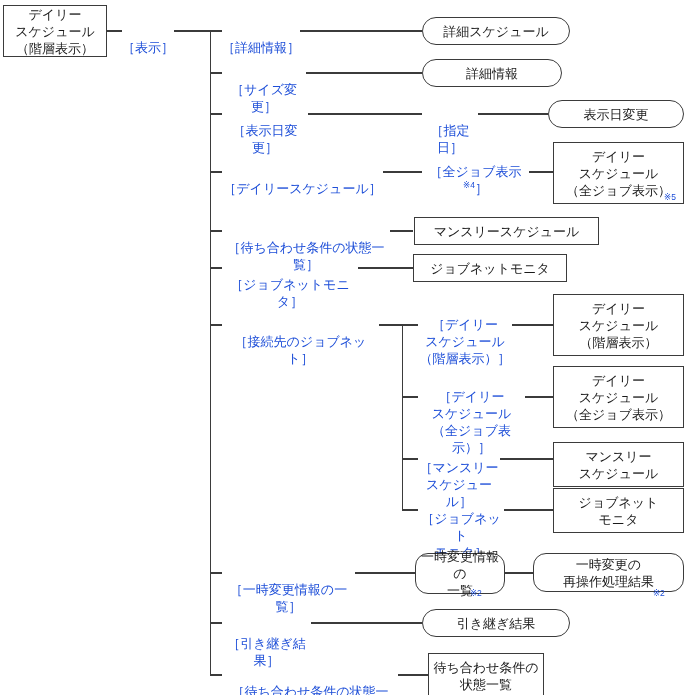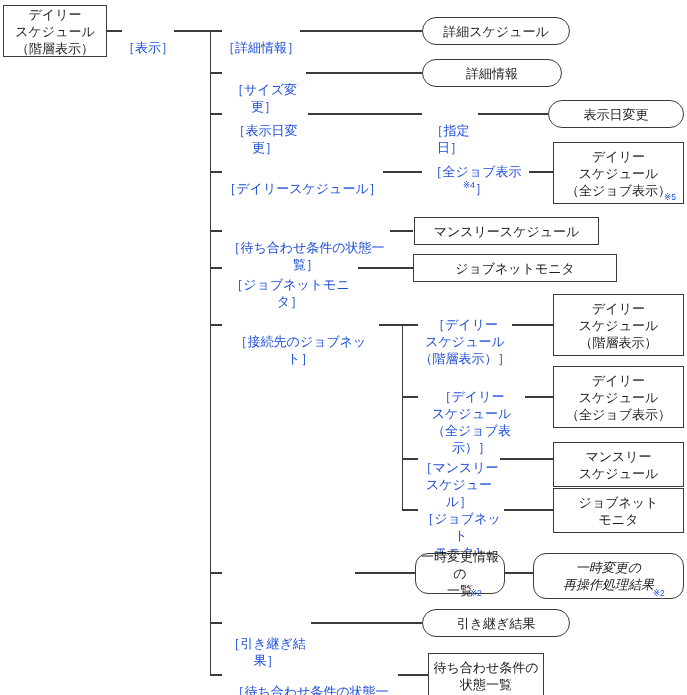--- a/index.html
+++ b/index.html
@@ -182,21 +182,21 @@
   <div class="label" style="left:222px; top:222px; width:168px;">
     <span class="inner">［待ち合わせ条件の状態一覧］</span>
   </div>
   <div class="node rect" style="left:414px; top:217px; width:185px; height:28px;">
     <span class="inner">マンスリースケジュール</span>
   </div>
 
   <div class="label" style="left:222px; top:259px; width:136px;">
     <span class="inner">［ジョブネットモニタ］</span>
   </div>
-  <div class="node rect" style="left:413px; top:254px; width:204px; height:28px;">
+  <div class="node rect" style="left:413px; top:254px; width:154px; height:28px;">
     <span class="inner">ジョブネットモニタ</span>
   </div>
 
   <div class="label" style="left:222px; top:316px; width:157px;">
     <span class="inner">［接続先のジョブネット］</span>
   </div>
 
   <div class="label" style="left:418px; top:299px; width:94px;">
     <span class="inner">［デイリー
 スケジュール
@@ -230,28 +230,31 @@
 
   <div class="label" style="left:418px; top:493px; width:86px;">
     <span class="inner">［ジョブネット
 モニタ］</span>
   </div>
   <div class="node rect" style="left:553px; top:488px; width:131px; height:45px;">
     <span class="inner">ジョブネット
 モニタ</span>
   </div>
 
+  <div class="label" style="left:222px; top:564px; width:133px;">
+    <span class="inner">［一時変更情報の一覧］</span>
+  </div>
   <div class="node soft" style="left:415px; top:553px; width:90px; height:41px;">
     <span class="inner">一時変更情報の
 一覧</span>
   </div>
   <div class="label" style="left:470px; top:578px; width:20px; font-size:8.5px; line-height:10px; text-align:left;">
     <span class="inner">※2</span>
   </div>
-  <div class="node soft" style="left:533px; top:553px; width:151px; height:46px;font-style:italic;">
+  <div class="node soft" style="left:533px; top:553px; width:151px; height:39px;">
     <span class="inner">一時変更の
 再操作処理結果</span>
   </div>
   <div class="label" style="left:653px; top:578px; width:20px; font-size:8.5px; line-height:10px; text-align:left;">
     <span class="inner">※2</span>
   </div>
 
   <div class="label" style="left:222px; top:618px; width:89px;">
     <span class="inner">［引き継ぎ結果］</span>
   </div>

